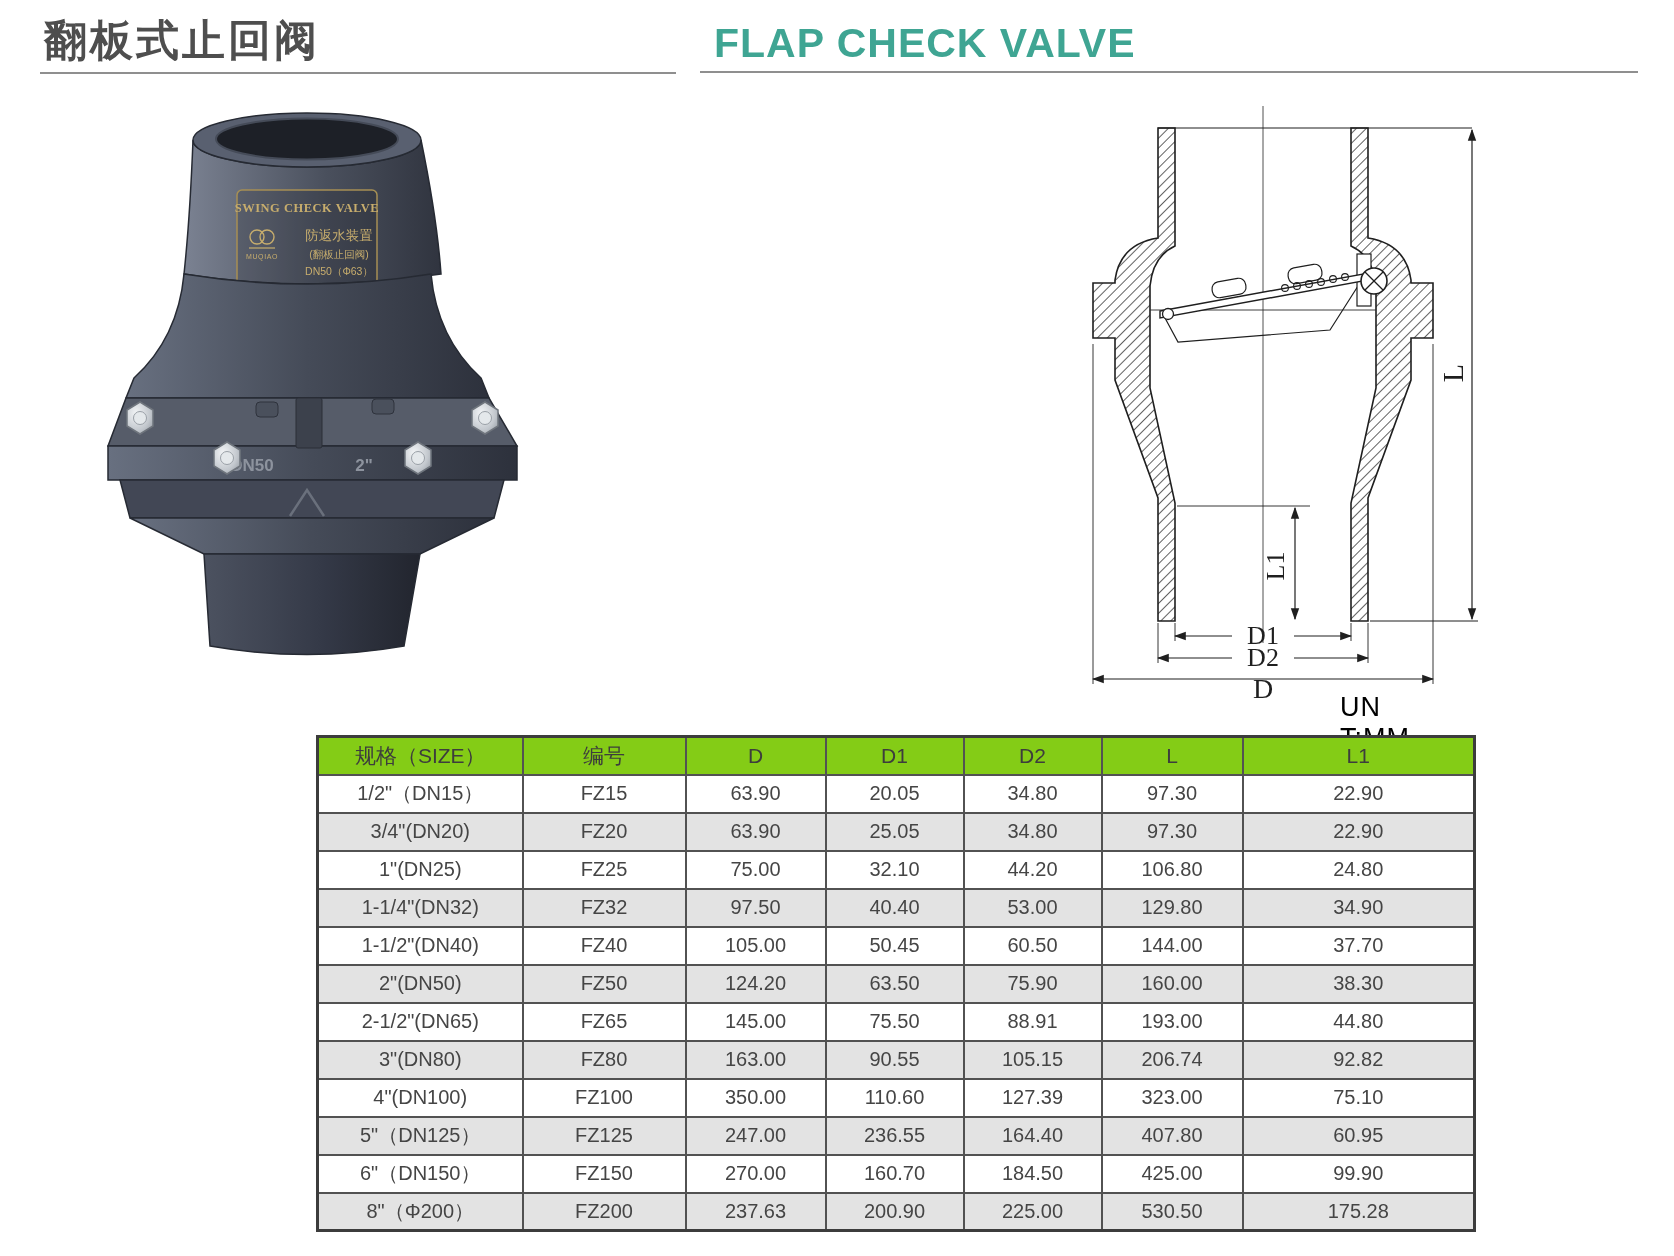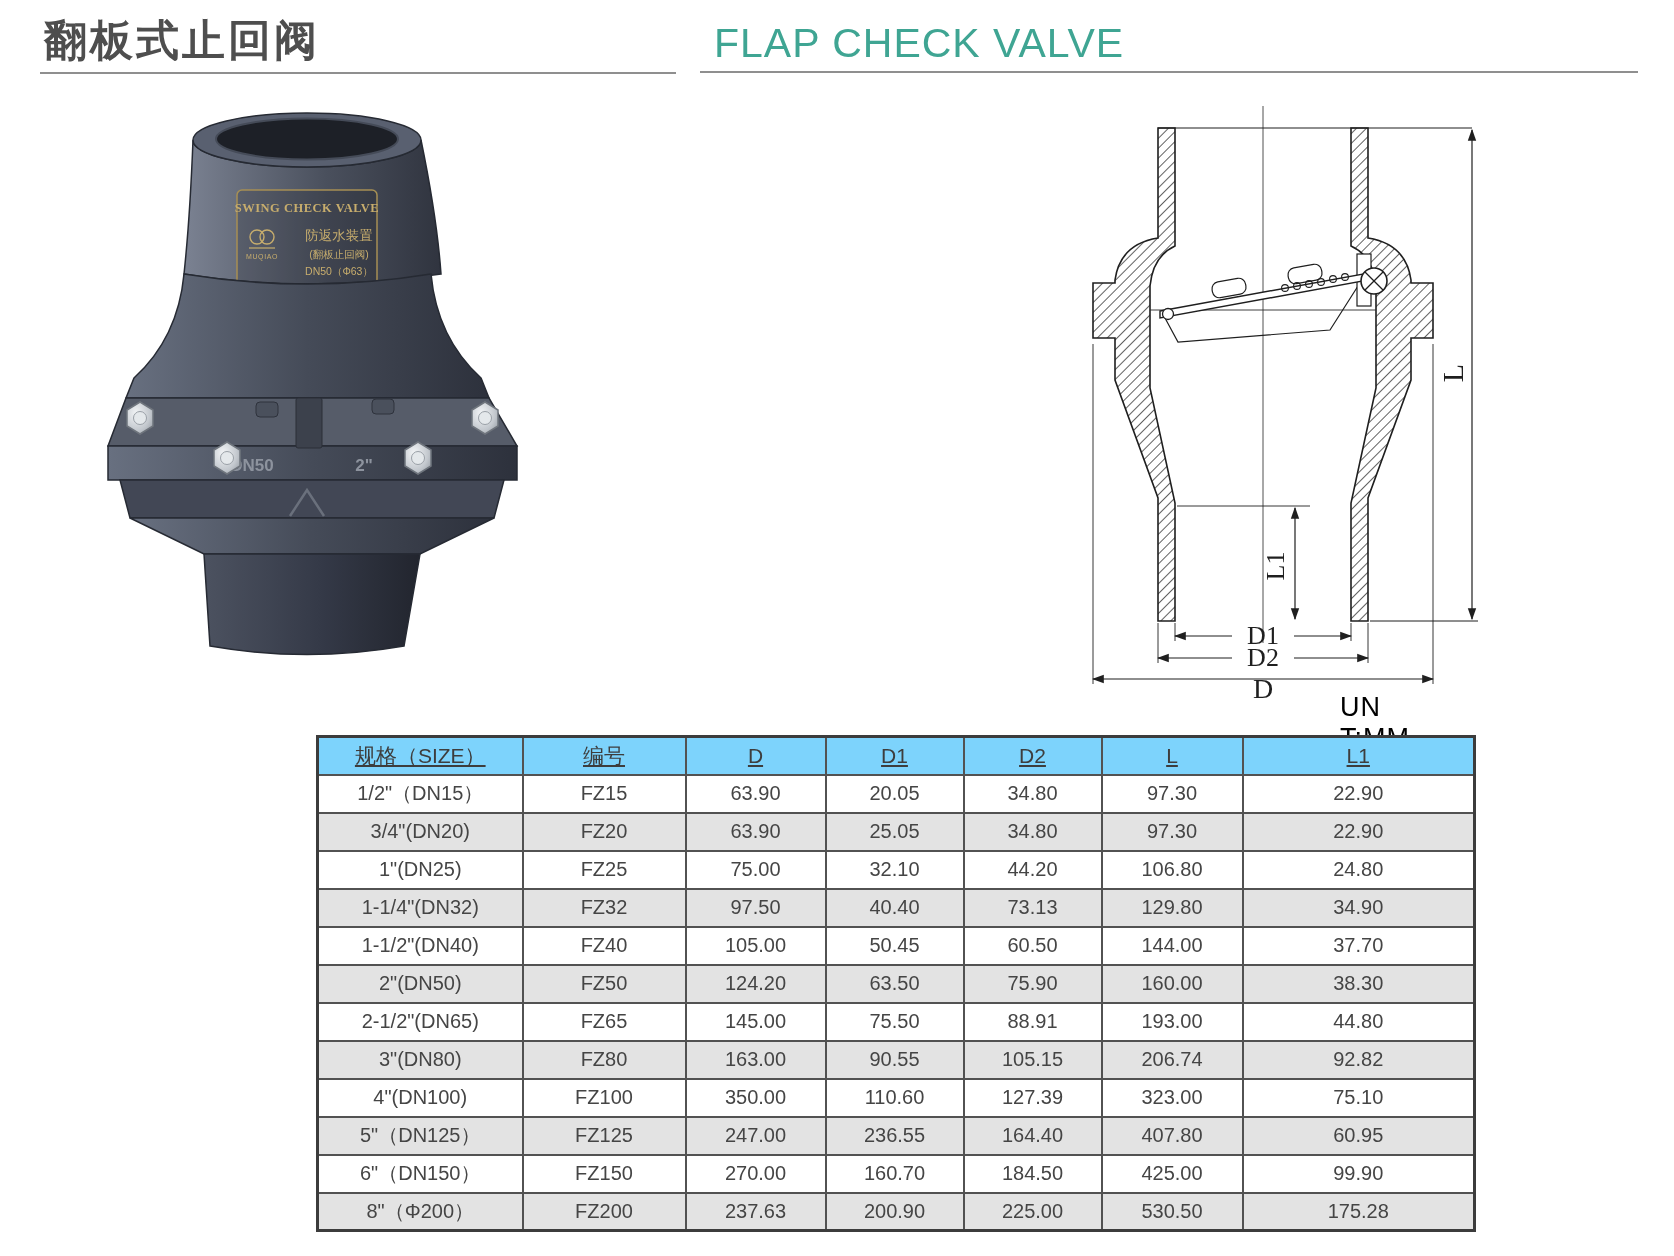--- a/index.html
+++ b/index.html
@@ -4,37 +4,37 @@
 <style>
   * { margin:0; padding:0; box-sizing:border-box; }
   html,body { width:1674px; height:1256px; background:#ffffff; overflow:hidden;
               font-family:"Liberation Sans", sans-serif; }
   .page { position:relative; width:1352px; height:1256px; background:#fff; }
 
   
   .title-zh { position:absolute; left:44px; top:12px; font-size:43px; font-weight:600;
               color:#4e4e4e; letter-spacing:3px; }
   .rule-left { position:absolute; left:40px; top:72px; width:636px; height:2px; background:#8f8f8f; }
-  .title-en { position:absolute; left:714px; top:20px; font-size:41px; font-weight:400;
+  .title-en { position:absolute; left:714px; top:20px; font-size:41px; font-weight:700;
               color:#3fa593; letter-spacing:1px; }
   .rule-right { position:absolute; left:700px; top:71px; width:938px; height:2px; background:#8f8f8f; }
 
   
   .photo-svg   { position:absolute; left:100px; top:106px; width:425px; height:557px; }
   .drawing-svg { position:absolute; left:1000px; top:98px; width:480px; height:600px; }
   .unit-note   { position:absolute; left:1340px; top:692px; font-size:27px; color:#000000; letter-spacing:1px; }
 
   
   .size-table { position:absolute; left:316px; top:735px; width:1157px;
                 border-collapse:collapse; table-layout:fixed;
                 border:3px solid #3c3c3c; }
   .size-table th, .size-table td {
       border:2px solid #525252; text-align:center; vertical-align:middle;
       height:38px; font-size:20px; color:#454545; overflow:hidden; white-space:nowrap; }
-  .size-table th { background:#7dd3fc; font-weight:400; font-size:21px; color:#3d3d3d;text-decoration:underline; }
+  .size-table th { background:#84cc16; font-weight:400; font-size:21px; color:#3d3d3d; }
   .size-table tr.alt td { background:#e3e3e3; }
   .size-table tr.plain td { background:#ffffff; }
 
   text { user-select:none; }
 </style>
 </head>
 <body>
 
 <div class="page">
 
@@ -249,21 +249,21 @@
           <td>32.10</td>
           <td>44.20</td>
           <td>106.80</td>
           <td>24.80</td>
         </tr>
         <tr class="alt">
           <td>1-1/4"(DN32)</td>
           <td>FZ32</td>
           <td>97.50</td>
           <td>40.40</td>
-          <td>73.13</td>
+          <td>53.00</td>
           <td>129.80</td>
           <td>34.90</td>
         </tr>
         <tr class="plain">
           <td>1-1/2"(DN40)</td>
           <td>FZ40</td>
           <td>105.00</td>
           <td>50.45</td>
           <td>60.50</td>
           <td>144.00</td>

